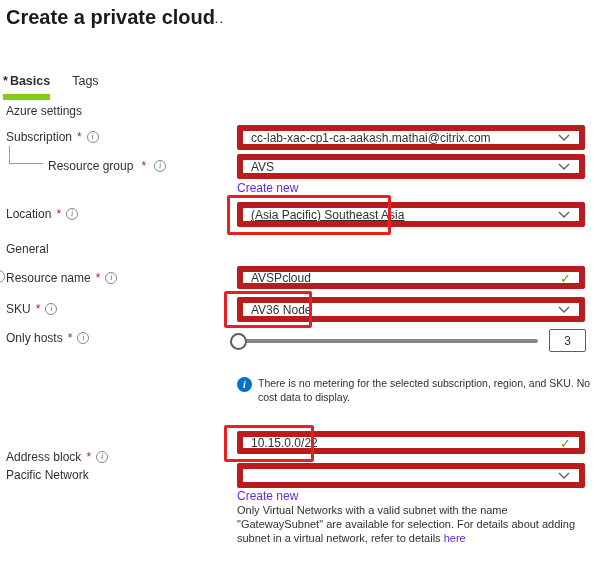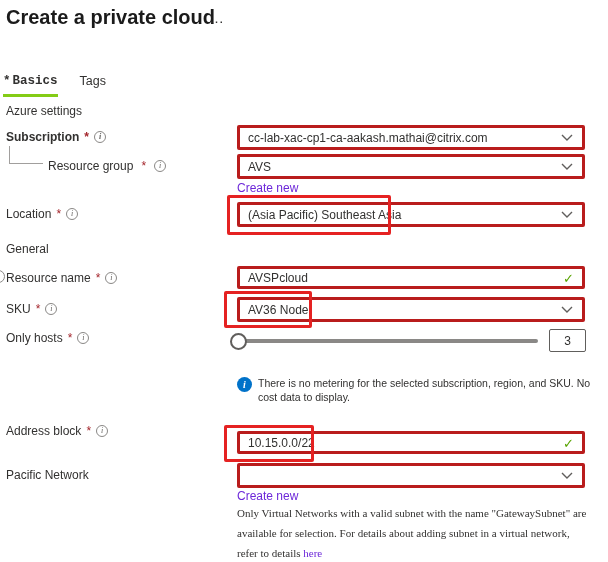--- a/index.html
+++ b/index.html
@@ -8,37 +8,37 @@
     font-family:"Liberation Sans","DejaVu Sans",sans-serif; color:#323130;
     overflow:hidden;
   }
   .abs { position:absolute; }
 
   .page-title { font-size:20px; font-weight:700; color:#1b1b1b; }
   .ellipsis { font-size:15px; color:#323130; cursor:pointer; letter-spacing:1px; }
 
   .tabs { display:flex; gap:22px; font-size:12.5px; }
   .tab { padding-bottom:6px; cursor:pointer; color:#323130; white-space:nowrap; }
-  .tab.active { font-weight:700; border-bottom:3px solid #84cc16;font-family:Liberation Mono, monospace; }
+  .tab.active { font-weight:700; border-bottom:6px solid #84cc16; }
   .tab .tabreq { color:#323130; margin-right:2px; font-weight:700; }
 
   .section { font-size:12px; color:#323130; }
 
   .label { font-size:12px; color:#323130; display:flex; align-items:center; gap:5px; white-space:nowrap; }
   .req { color:#a4262c; font-size:12px; }
   .info-i {
     width:12px; height:12px; box-sizing:border-box; border:1px solid #8a8886;
     border-radius:50%; color:#605e5c; font-size:8px; line-height:10px;
     display:inline-flex; align-items:center; justify-content:center;
     font-family:"Liberation Serif",serif; font-style:italic; cursor:default;
   }
 
   .field {
     position:absolute; box-sizing:border-box; width:348px; height:25px;
-    border:3px solid #b91c1c; border-radius:2px; background:#fff;
+    border:6px solid #b91c1c; border-radius:2px; background:#fff;
     display:flex; align-items:center; padding:0 26px 0 8px; font-size:12px;
     color:#323130; cursor:pointer; white-space:nowrap; overflow:hidden;
   }
   .chev { position:absolute; right:9px; top:50%; transform:translateY(-50%); }
   .check { position:absolute; right:8px; top:50%; transform:translateY(-50%);
            color:#57a300; font-size:13px; font-weight:700; }
 
   .link { color:#6d28d9; font-size:12px; cursor:pointer; text-decoration:none; }
 
   .redbox { position:absolute; border:3px solid #e52222; border-radius:2px;
@@ -52,41 +52,41 @@
   .esxi-box { position:absolute; box-sizing:border-box; width:37px; height:23px;
               border:1px solid #605e5c; border-radius:2px; display:flex;
               align-items:center; justify-content:center; font-size:12px; }
 
   .banner-icon { position:absolute; width:15px; height:15px; border-radius:50%;
                  background:#0072c9; color:#fff; font-size:10px; font-weight:700;
                  display:flex; align-items:center; justify-content:center;
                  font-family:"Liberation Serif",serif; font-style:italic; }
   .banner-text { position:absolute; font-size:10.5px; line-height:14px; color:#323130; }
 
-  .help-text { position:absolute; font-size:11px; line-height:20px; color:#323130;font-family:Liberation Serif, serif; }
+  .help-text { position:absolute; font-size:11px; line-height:14px; color:#323130; }
 
   .clipped-icon { position:absolute; width:13px; height:13px; border-radius:50%;
                   border:1px solid #8a8886; box-sizing:border-box; background:#fff; }
 </style>
 </head>
 <body>
 
 <div id="app">
 
   <div class="abs page-title" style="left:6px; top:6px;">Create a private cloud</div>
   <div class="abs ellipsis" style="left:209px; top:9px;">…</div>
 
   <div class="abs tabs" style="left:3px; top:74px;">
     <div class="tab active"><span class="tabreq">*</span><span>Basics</span></div>
     <div class="tab"><span>Tags</span></div>
   </div>
 
   <div class="abs section" style="left:6px; top:104px;">Azure settings</div>
 
-  <div class="abs label" style="left:6px; top:130px;font-weight:bold;">
+  <div class="abs label" style="left:6px; top:130px;">
     <span>Subscription</span>
     <span class="req">*</span>
     <span class="info-i">i</span>
   </div>
   <div class="field" style="left:237px; top:125px;">
     <span>cc-lab-xac-cp1-ca-aakash.mathai@citrix.com</span>
     <span class="chev">
       <svg width="12" height="8" viewBox="0 0 12 8">
           <polyline points="1,1 6,6 11,1" fill="none" stroke="#605e5c" stroke-width="1.4"></polyline>
         </svg>
@@ -109,21 +109,21 @@
         </svg>
     </span>
   </div>
   <a class="abs link" style="left:237px; top:181px;">Create new</a>
 
   <div class="abs label" style="left:6px; top:207px;">
     <span>Location</span>
     <span class="req">*</span>
     <span class="info-i">i</span>
   </div>
-  <div class="field" style="left:237px; top:202px;">
+  <div class="field" style="left:237px; top:202px;text-decoration:underline;">
     <span>(Asia Pacific) Southeast Asia</span>
     <span class="chev">
       <svg width="12" height="8" viewBox="0 0 12 8">
           <polyline points="1,1 6,6 11,1" fill="none" stroke="#605e5c" stroke-width="1.4"></polyline>
         </svg>
     </span>
   </div>
   <div class="redbox" style="left:227px; top:195px; width:158px; height:34px;"></div>
 
   <div class="abs section" style="left:6px; top:242px;">General</div>
@@ -162,21 +162,21 @@
   </div>
   <div class="slider-track" style="left:244px; top:339px; width:294px;"></div>
   <div class="slider-handle" style="left:230px; top:333px;"></div>
   <div class="esxi-box" style="left:549px; top:329px;">
     <span>3</span>
   </div>
 
   <div class="banner-icon" style="left:237px; top:377px;">i</div>
   <div class="banner-text" style="left:258px; top:376px; width:336px;">There is no metering for the selected subscription, region, and SKU. No cost data to display.</div>
 
-  <div class="abs label" style="left:6px; top:424px;">
+  <div class="abs label" style="left:6px; top:450px;">
     <span>Address block</span>
     <span class="req">*</span>
     <span class="info-i">i</span>
   </div>
   <div class="field" style="left:237px; top:431px; height:23px;">
     <span>10.15.0.0/22</span>
     <span class="check">✓</span>
   </div>
   <div class="redbox" style="left:224px; top:425px; width:84px; height:31px;"></div>
 

